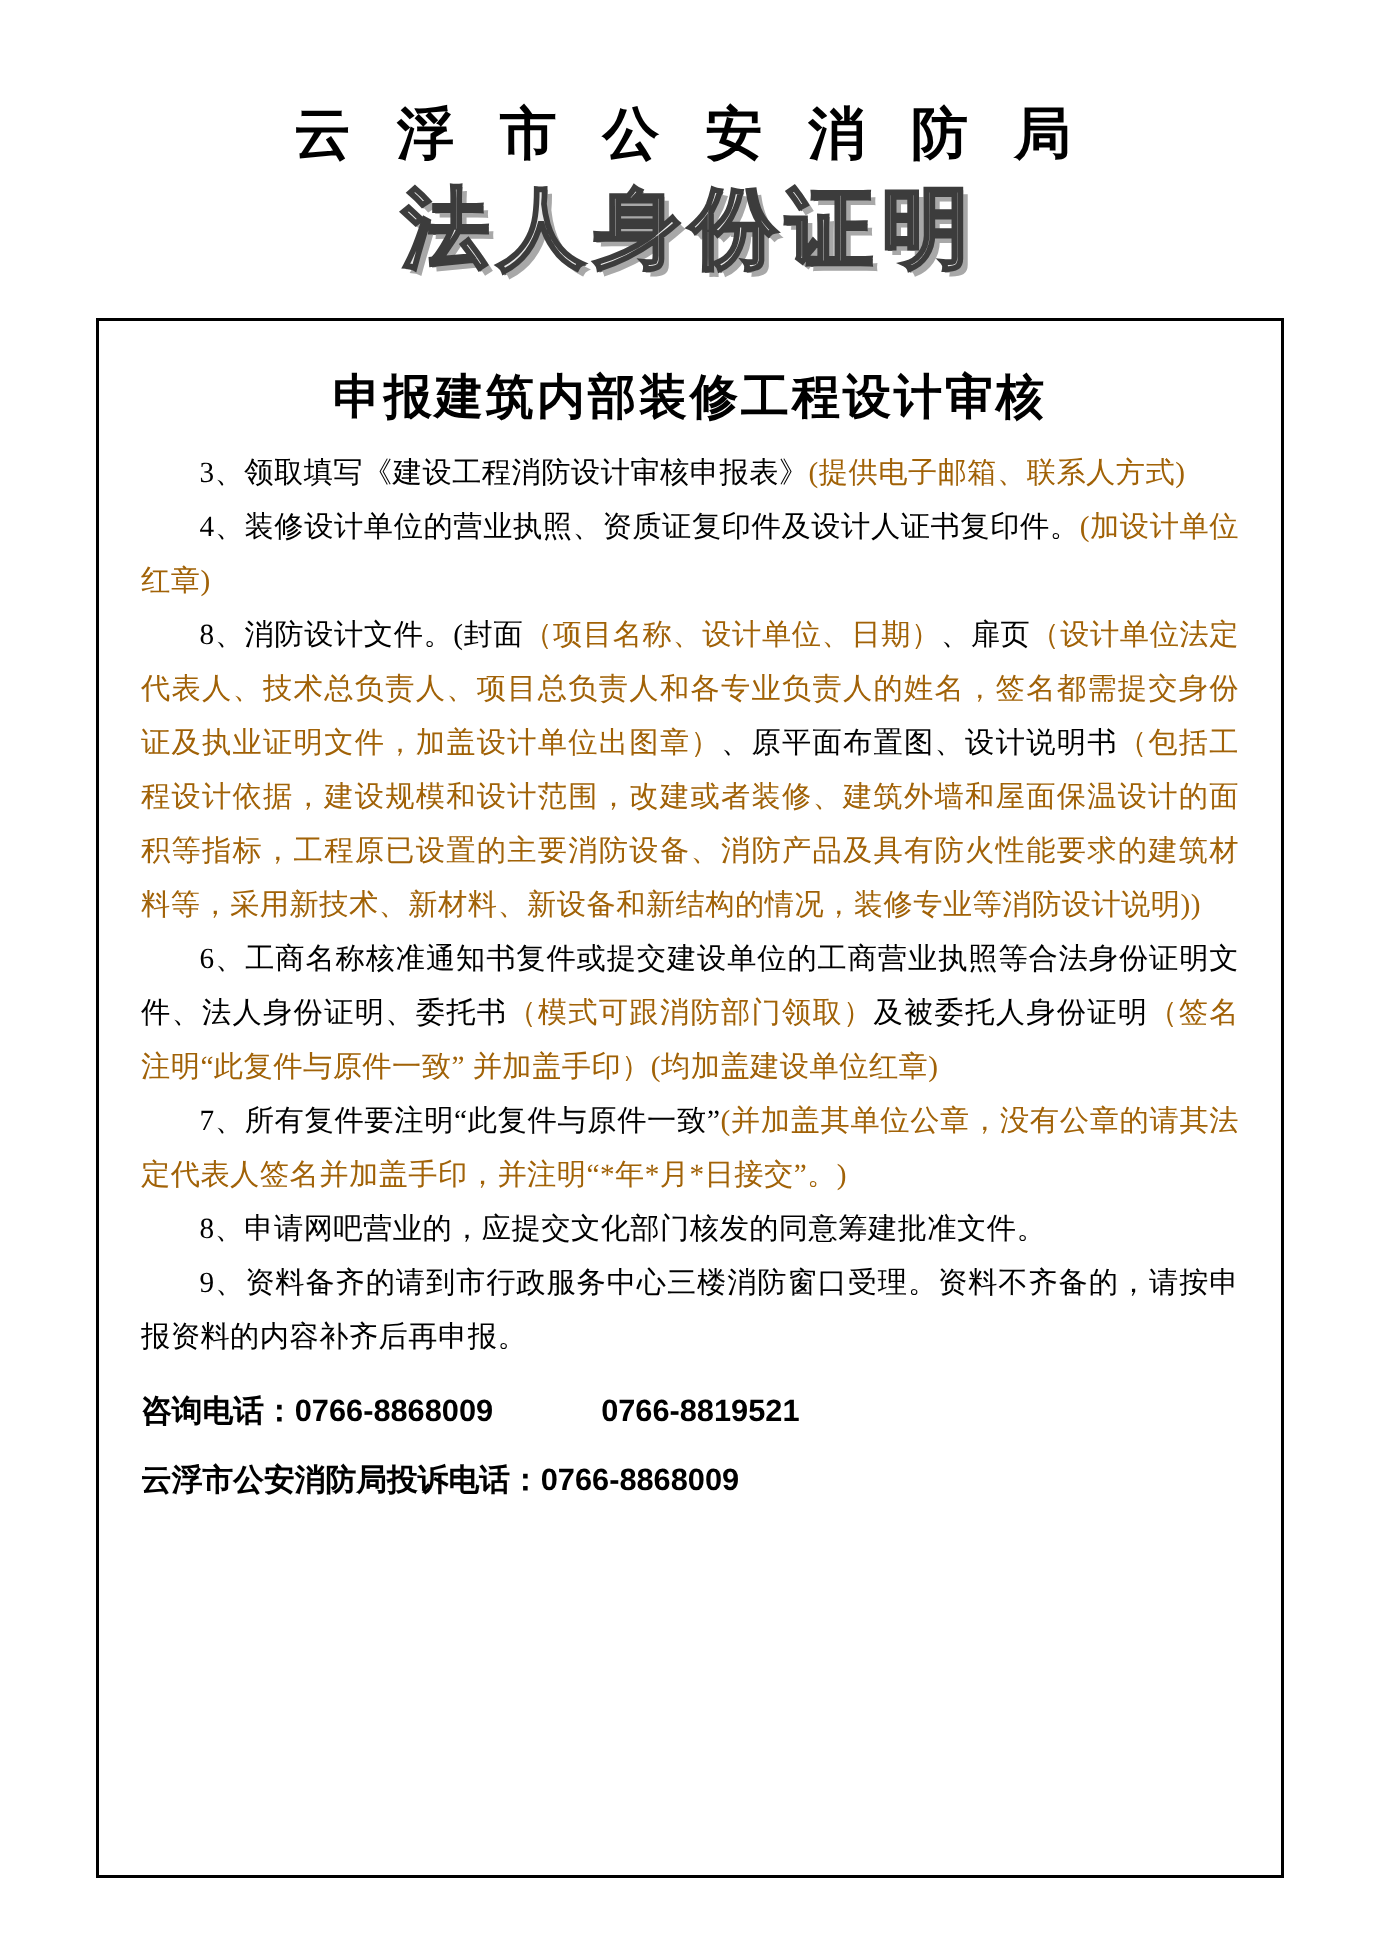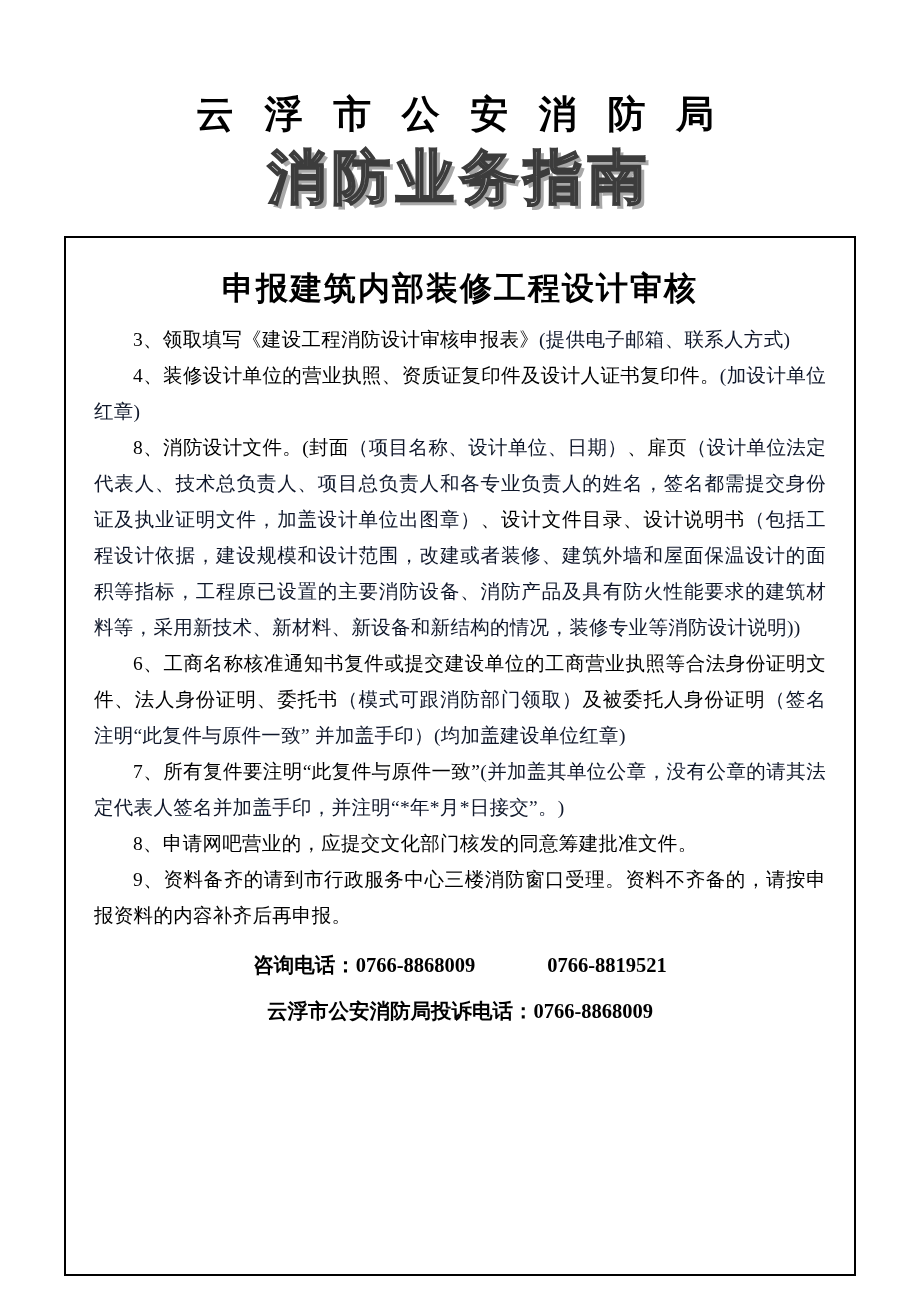--- a/index.html
+++ b/index.html
@@ -5,21 +5,21 @@
   * { margin: 0; padding: 0; box-sizing: border-box; }
   html, body { background: #ffffff; }
   body {
     width: 920px;
     height: 1302px;
     font-family: "Liberation Serif", serif;
     color: #000;
     position: relative;
     overflow: hidden;
   }
-  .page { width: 920px; height: 1302px; padding-top: 92px; }
+  .page { width: 920px; height: 1302px; padding-top: 68px; }
 
   .doc-title {
     text-align: center;
     font-family: "Liberation Sans", sans-serif;
     font-weight: bold;
     font-size: 38px;
     line-height: 44px;
     letter-spacing: 10px;
     white-space: nowrap;
   }
@@ -56,51 +56,51 @@
     margin: 12px 0 16px;
   }
 
   .para {
     font-size: 19.5px;
     line-height: 36px;
     text-align: justify;
     text-indent: 2em;
     letter-spacing: 0.3px;
   }
-  .para .red { color: #0f172a; }
+  .para .red { color: #a16207; }
   .para .ul { text-underline-offset: 4px; }
 
   .phones {
     margin-top: 8px;
-    text-align: center;
-    font-family: Liberation Serif, serif;
+    text-align: left;
+    font-family: Liberation Sans, sans-serif;
     font-weight: bold;
     font-size: 20.5px;
     line-height: 46px;
   }
   .phone-line { white-space: nowrap; }
   .phone-gap { display: inline-block; width: 72px; }
 </style>
 </head>
 <body>
 
 <div class="page">
 
   <h1 class="doc-title">云 浮 市 公 安 消 防 局</h1>
 
-  <div class="stylized-subtitle">消防业务指南</div>
+  <div class="stylized-subtitle">法人身份证明</div>
 
   <div class="content-box">
 
     <h2 class="box-heading">申报建筑内部装修工程设计审核</h2>
 
     <div id="paragraphs">
         <p class="para"><span>3、领取填写《建设工程消防设计审核申报表》</span><span class="red">(提供电子邮箱、联系人方式)</span></p>
         <p class="para"><span>4、装修设计单位的营业执照、资质证复印件及设计人证书复印件。</span><span class="red">(加设计单位红章)</span></p>
-        <p class="para"><span>8、消防设计文件。(封面</span><span class="red">（项目名称、设计单位、日期）</span><span>、扉页</span><span class="red">（设计单位法定代表人、技术总负责人、项目总负责人和各专业负责人的姓名，签名都需提交身份证及执业证明文件，加盖设计单位出图章）</span><span>、设计文件目录、设计说明书</span><span class="red">（包括工程设计依据，建设规模和设计范围，改建或者装修、建筑外墙和屋面保温设计的面积等指标，工程原已设置的主要消防设备、消防产品及具有防火性能要求的建筑材料等，采用新技术、新材料、新设备和新结构的情况，装修专业等消防设计说明))</span></p>
+        <p class="para"><span>8、消防设计文件。(封面</span><span class="red">（项目名称、设计单位、日期）</span><span>、扉页</span><span class="red">（设计单位法定代表人、技术总负责人、项目总负责人和各专业负责人的姓名，签名都需提交身份证及执业证明文件，加盖设计单位出图章）</span><span>、原平面布置图、设计说明书</span><span class="red">（包括工程设计依据，建设规模和设计范围，改建或者装修、建筑外墙和屋面保温设计的面积等指标，工程原已设置的主要消防设备、消防产品及具有防火性能要求的建筑材料等，采用新技术、新材料、新设备和新结构的情况，装修专业等消防设计说明))</span></p>
         <p class="para"><span>6、工商名称核准通知书复件或提交建设单位的工商营业执照等合法身份证明文件、法人身份证明、委托书</span><span class="red">（模式可跟消防部门领取）</span><span>及被委托人身份证明</span><span class="red">（签名注明“此复件与原件一致” 并加盖手印）(均加盖建设单位红章)</span></p>
         <p class="para"><span>7、所有复件要注明“此复件与原件一致”</span><span class="red">(并加盖其单位公章，没有公章的请其法定代表人签名并加盖手印，并注明“*年*月*日接交”。)</span></p>
         <p class="para"><span>8、申请网吧营业的，应提交文化部门核发的同意筹建批准文件。</span></p>
         <p class="para"><span>9、</span><span class="ul">资料备齐的请到市行政服务中心三楼消防窗口受理</span><span>。资料不齐备的，请按申报资料的内容补齐后再申报。</span></p>
       </div>
 
     <div class="phones">
       <div class="phone-line">
         <span>咨询电话：0766-8868009</span><span class="phone-gap"></span><span>0766-8819521</span>
       </div>

